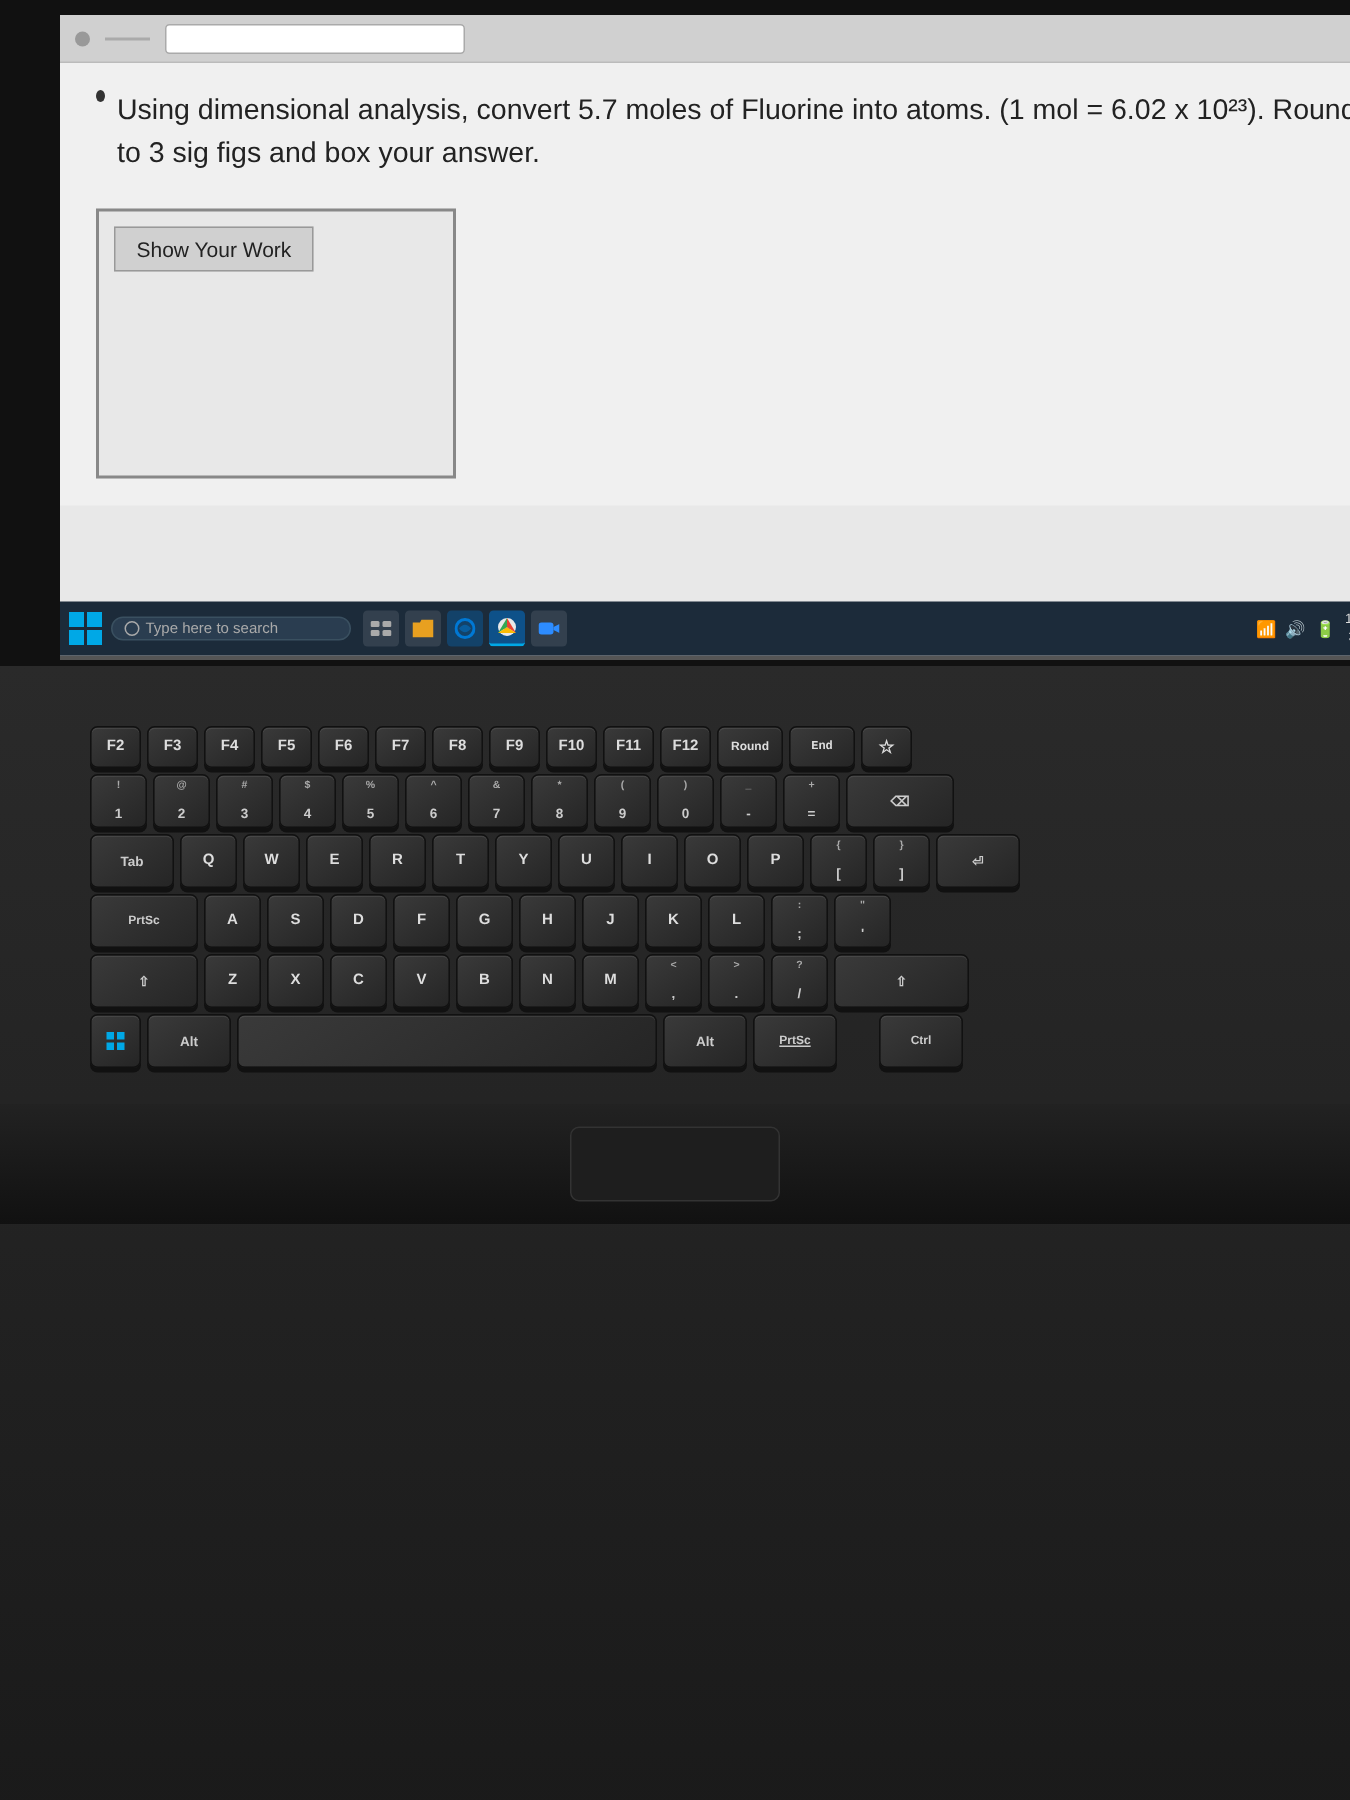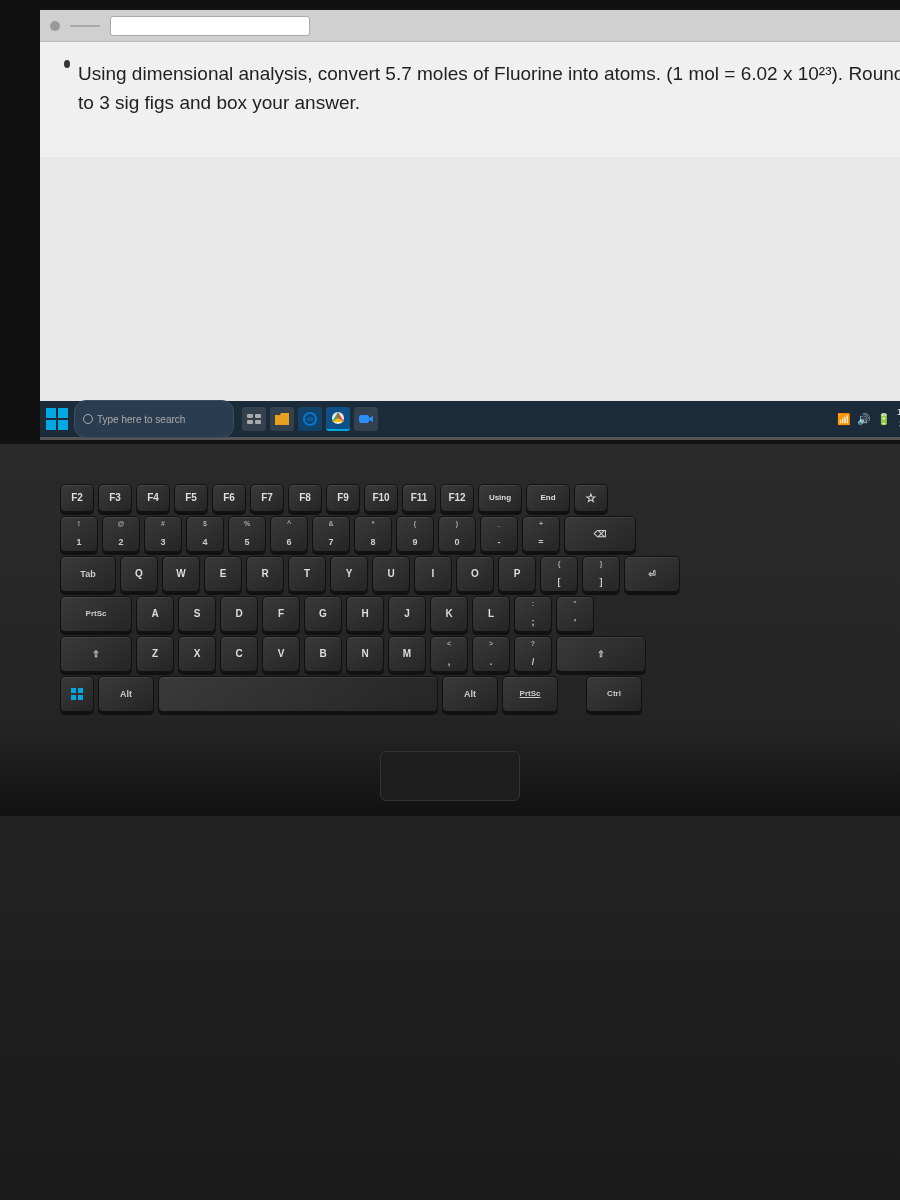--- a/index.html
+++ b/index.html
@@ -117,21 +117,21 @@
     }
     .taskbar-search {
       display: flex;
       align-items: center;
       background: #2a3d50;
       border: 1px solid #3a5060;
       border-radius: 12px;
       padding: 2px 8px;
       gap: 4px;
       width: 160px;
-      height: 38px;
+      height: 16px;
       margin-right: 4px;
     }
     .taskbar-search-circle {
       width: 10px;
       height: 10px;
       border: 1.5px solid #aaa;
       border-radius: 50%;
     }
     .taskbar-search-text {
       font-size: 10px;
@@ -279,20 +279,23 @@
         <div class="browser-line"></div>
       </div>
       <div class="address-bar"></div>
     </div>
 
     <div class="page-content">
       <div style="display:flex; align-items:flex-start; margin-bottom:14px;">
         <span class="bullet-point"></span>
         <p class="question-text">Using dimensional analysis, convert 5.7 moles of Fluorine into atoms. (1 mol = 6.02 x 10²³). Round to 3 sig figs and box your answer.</p>
       </div>
+      <div class="show-work-box">
+        <button class="show-work-btn">Show Your Work</button>
+      </div>
     </div>
 
     <div class="taskbar">
 
       <div class="taskbar-start">
         <div class="taskbar-start-tile"></div>
         <div class="taskbar-start-tile"></div>
         <div class="taskbar-start-tile"></div>
         <div class="taskbar-start-tile"></div>
       </div>
@@ -383,23 +386,23 @@
       <div class="key key-fn key-fn-row">
           <span class="key-main">F10</span>
         </div>
       <div class="key key-fn key-fn-row">
           <span class="key-main">F11</span>
         </div>
       <div class="key key-fn key-fn-row">
           <span class="key-main">F12</span>
         </div>
       <div class="key key-fn key-fn-row" style="min-width:44px;">
-          <span class="key-main" style="font-size:8px;">Using</span>
-        </div>
-      <div class="key key-fn key-fn-row" style="min-width:44px;">
+          <span class="key-main" style="font-size:8px;">Round</span>
+        </div>
+      <div class="key key-fn key-fn-row" style="min-width:44px;font-family:Liberation Mono, monospace;">
           <span class="key-main" style="font-size:8px;">End</span>
         </div>
       <div class="key key-fn key-fn-row" style="min-width:34px;">
           <span class="key-main" style="font-size:12px;">☆</span>
         </div>
     </div>
 
     <div class="key-row">
       <div class="key">
           <span class="key-top">!</span>

